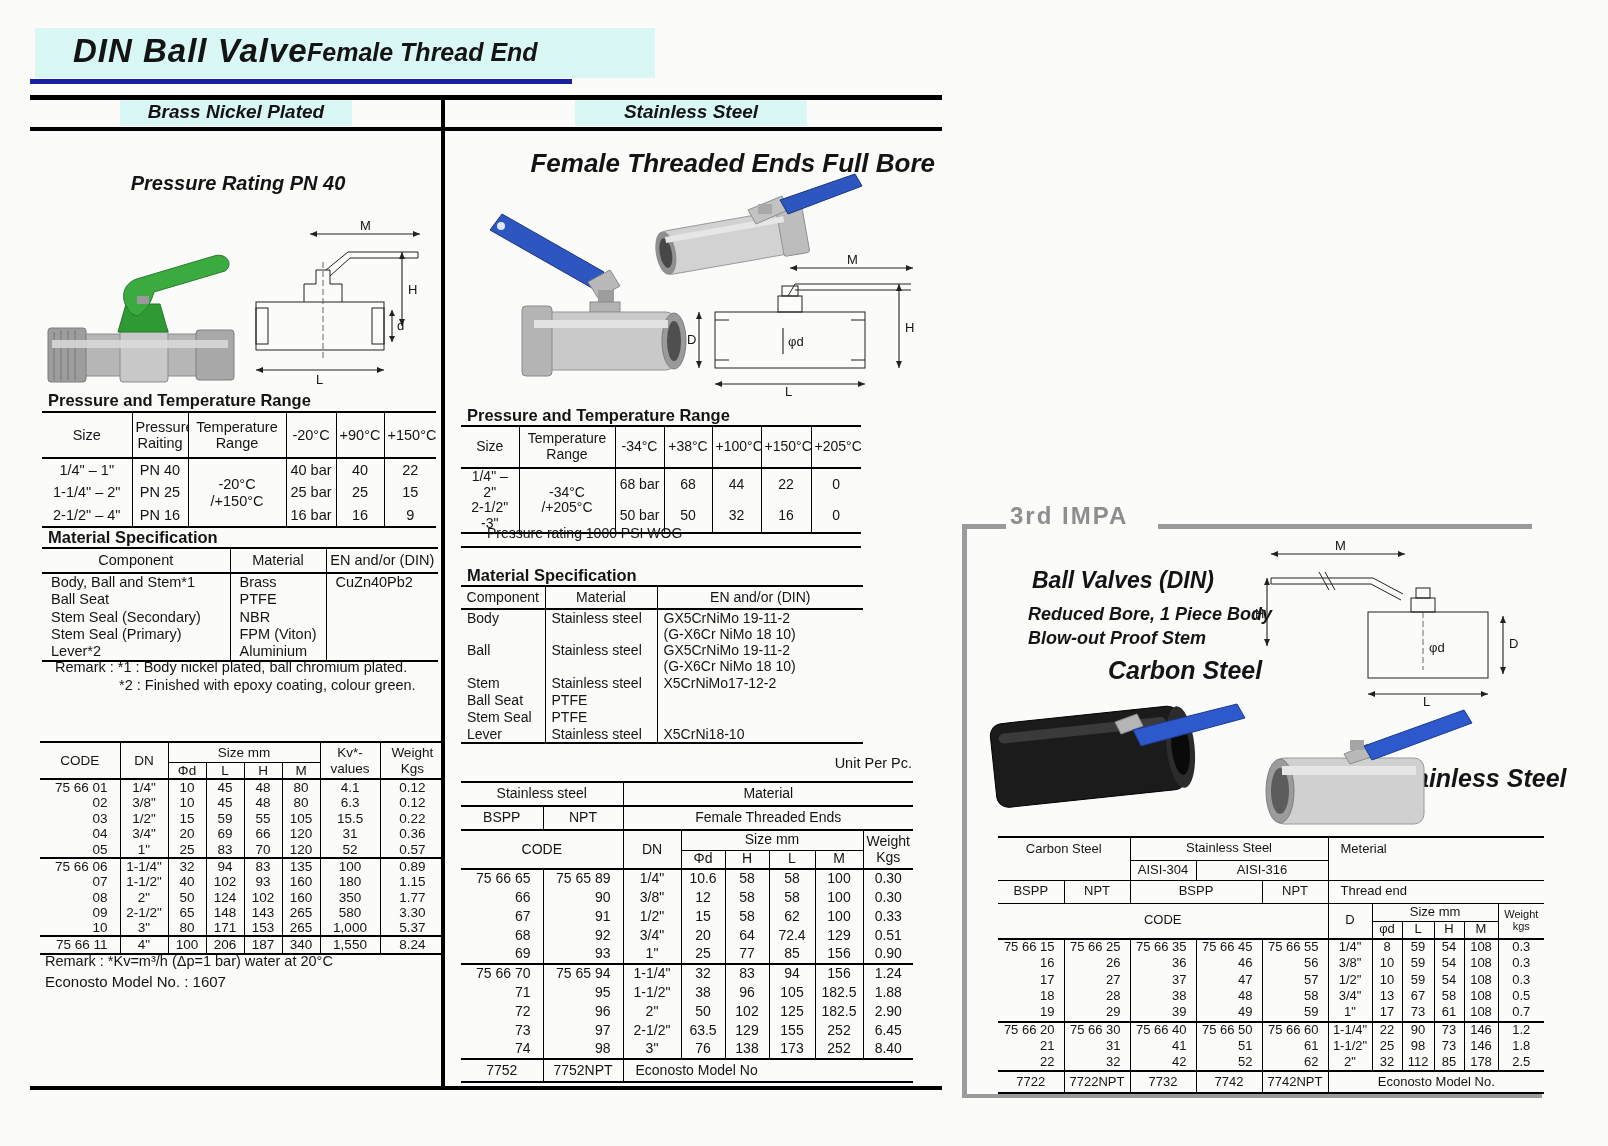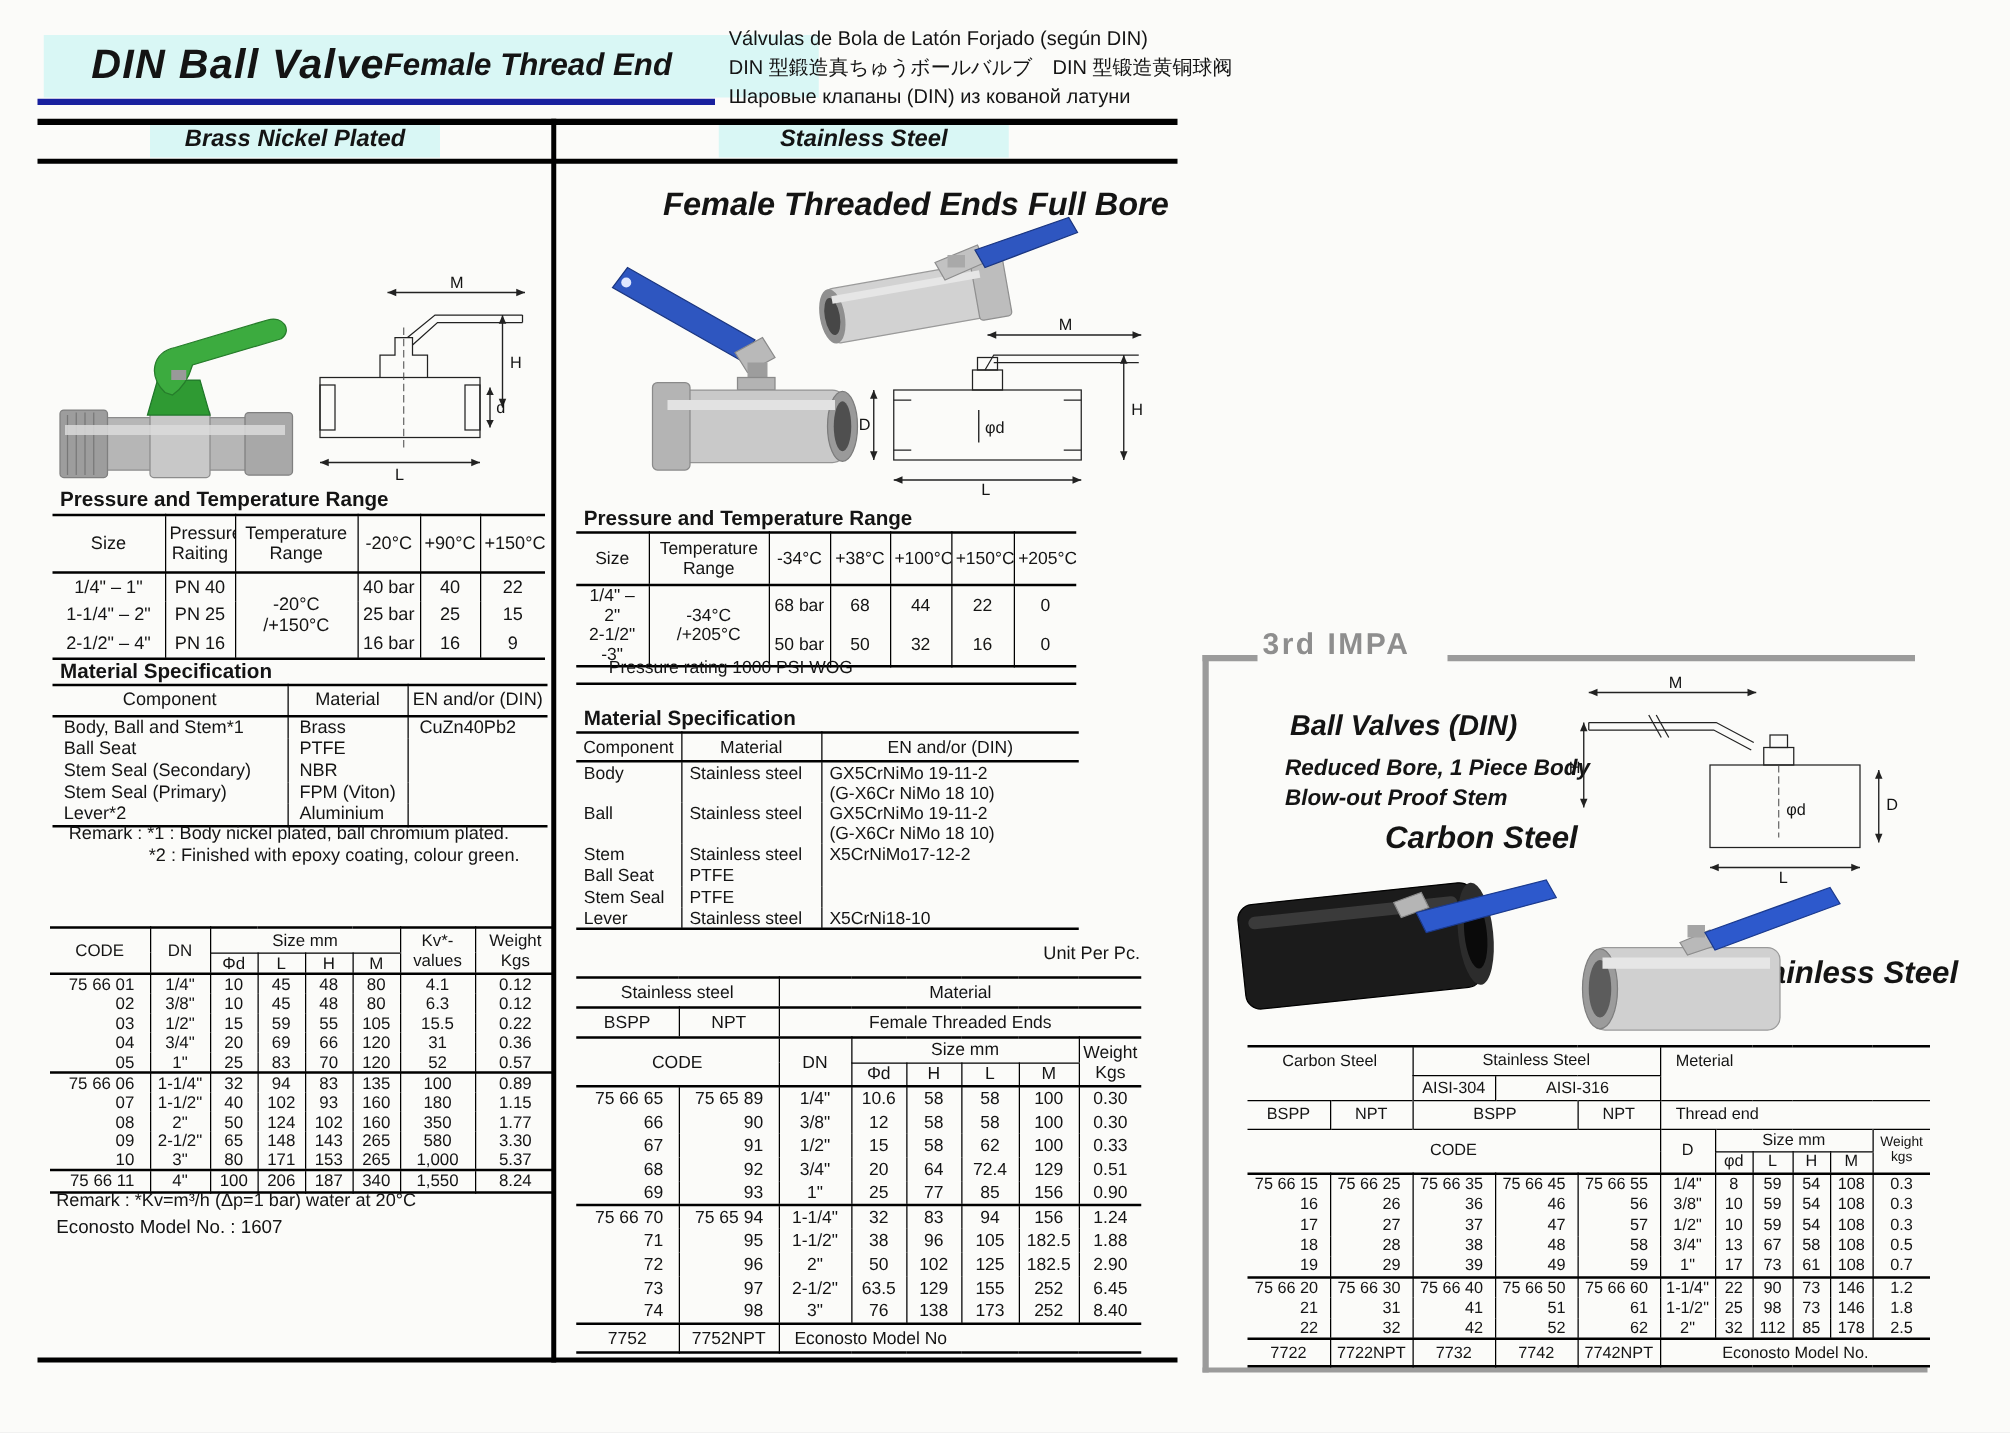--- a/index.html
+++ b/index.html
@@ -120,33 +120,29 @@
 </head>
 <body>
 
 <div class="page">
 
   <div class="title-box">
     <span class="main-title bi">DIN Ball Valve</span>
     <span class="sub-title bi">Female Thread End</span>
   </div>
   <div class="title-underline"></div>
-  <div class="alt-text">
-    <div>Válvulas de Bola de Latón Forjado (según DIN)</div>
-    <div>DIN 型鍛造真ちゅうボールバルブ　DIN 型锻造黄铜球阀</div>
-    <div>Шаровые клапаны (DIN) из кованой латуни</div>
-  </div>
 
   <div class="hline sec-band-top"></div>
   <div class="hline sec-band-bot"></div>
   <div class="hline col-divider"></div>
   <div class="hline page-bottom"></div>
   <div class="sec-label sec-left bi">Brass Nickel Plated</div>
   <div class="sec-label sec-right bi">Stainless Steel</div>
 
+  <div class="l-title2 bi">Pressure Rating PN 40</div>
 
   <svg class="abs" style="left:46px;top:222px" width="192" height="162" viewBox="0 0 192 162">
     <rect x="4" y="112" width="180" height="42" rx="4" fill="#b6b6b6" stroke="#8c8c8c"></rect>
     <rect x="2" y="106" width="38" height="54" rx="3" fill="#9d9d9d" stroke="#7f7f7f"></rect>
     <line x1="8" y1="110" x2="8" y2="158" stroke="#777"></line>
       <line x1="15" y1="108" x2="15" y2="158" stroke="#777"></line>
     <line x1="22" y1="108" x2="22" y2="158" stroke="#777"></line>
       <line x1="29" y1="108" x2="29" y2="158" stroke="#777"></line>
     <rect x="150" y="108" width="38" height="50" rx="3" fill="#a8a8a8" stroke="#7f7f7f"></rect>
     <rect x="74" y="106" width="48" height="54" rx="3" fill="#c8c8c8" stroke="#8c8c8c"></rect>

